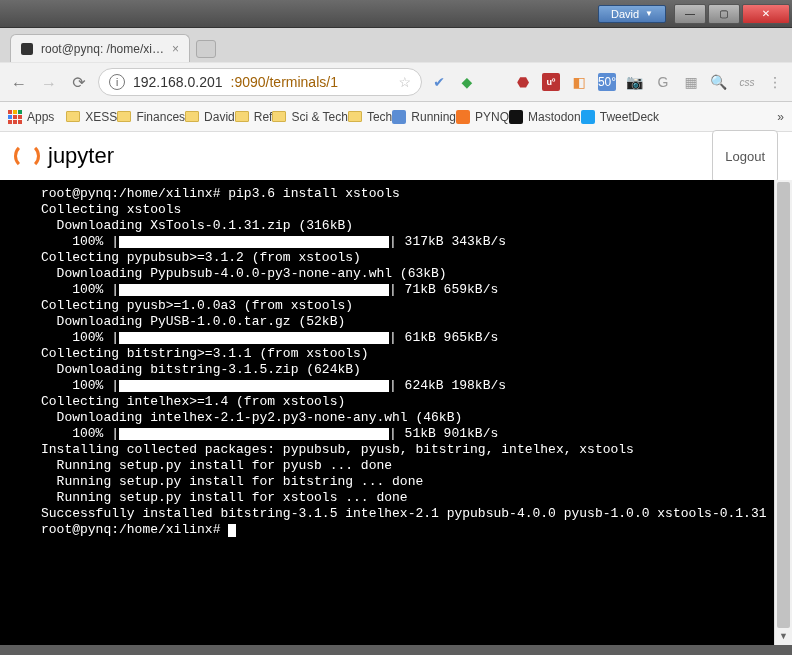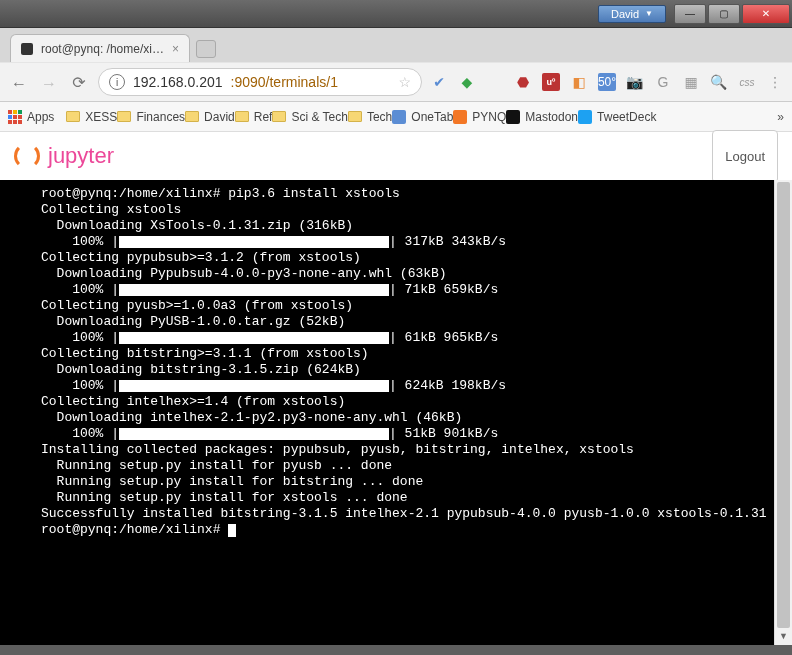--- a/index.html
+++ b/index.html
@@ -37,21 +37,21 @@
   .bookmarks .apps-ic{width:14px;height:14px;display:inline-grid;grid-template-columns:1fr 1fr 1fr;grid-template-rows:1fr 1fr 1fr;gap:1px;}
   .bookmarks .apps-ic span{background:#dd4b39;} .bookmarks .apps-ic span:nth-child(2){background:#f4b400;}
   .bookmarks .apps-ic span:nth-child(3){background:#0f9d58;} .bookmarks .apps-ic span:nth-child(4){background:#4285f4;}
   .bm-item{display:flex;align-items:center;gap:5px;cursor:pointer;}
   .bm-folder{width:14px;height:11px;background:#f7d774;border:1px solid #d4b24a;border-radius:1px;}
   .bm-ic{width:14px;height:14px;}
   .bm-more{margin-left:auto;color:#555;}
 
   
   .jupyter-hdr { height: 48px; background:#fff; display:flex; align-items:center; padding:0 14px; justify-content:space-between;}
-  .jupyter-hdr .brand { display:flex; align-items:center; gap:8px; font-size:22px; color:#ec4899;}
+  .jupyter-hdr .brand { display:flex; align-items:center; gap:8px; font-size:22px; color:#000000;}
   .jupyter-hdr .logo-circle { width:26px; height:26px; border:3px solid #f37726; border-radius:50%; border-top-color:transparent; border-bottom-color:transparent;}
   .jupyter-hdr .logout{border:1px solid #ccc;border-radius:4px;padding:18px 12px;font-size:13px;color:#555;background:#fff;}
 
   
   .term-wrap { flex:1; background:#000; padding:6px 10px 10px; position:relative;}
   .term { font-family: "Consolas","Courier New",monospace; font-size:13px; line-height:16px; color:#fff; white-space:pre; position:relative;margin-left:31px; }
   .bar { display:inline-block; background:#fff; height:12px; width:270px; vertical-align:middle; }
   .cursor{display:inline-block;background:#fff;width:8px;height:13px;vertical-align:text-bottom;}
   .scroll-track { position:absolute; right:0; top:0; bottom:0; width:18px; background:#f1f1f1; border-left:1px solid #ddd;}
   .scroll-thumb { position:absolute; left:2px; right:2px; top:2px; height:96%; background:#c2c2c2; border-radius:2px;}
@@ -156,21 +156,21 @@
       <div class="bm-item">
         <span class="bm-folder"></span>
         <span>Sci &amp; Tech</span>
       </div>
       <div class="bm-item">
         <span class="bm-folder"></span>
         <span>Tech</span>
       </div>
       <div class="bm-item">
         <span class="bm-ic" style="background:#5b8dd4;border-radius:2px;"></span>
-        <span>OneTab</span>
+        <span>Running</span>
       </div>
       <div class="bm-item">
         <span class="bm-ic" style="background:#f37726;border-radius:2px;"></span>
         <span>PYNQ</span>
       </div>
       <div class="bm-item">
         <span class="bm-ic" style="background:#111;border-radius:2px;"></span>
         <span>Mastodon</span>
       </div>
       <div class="bm-item">

